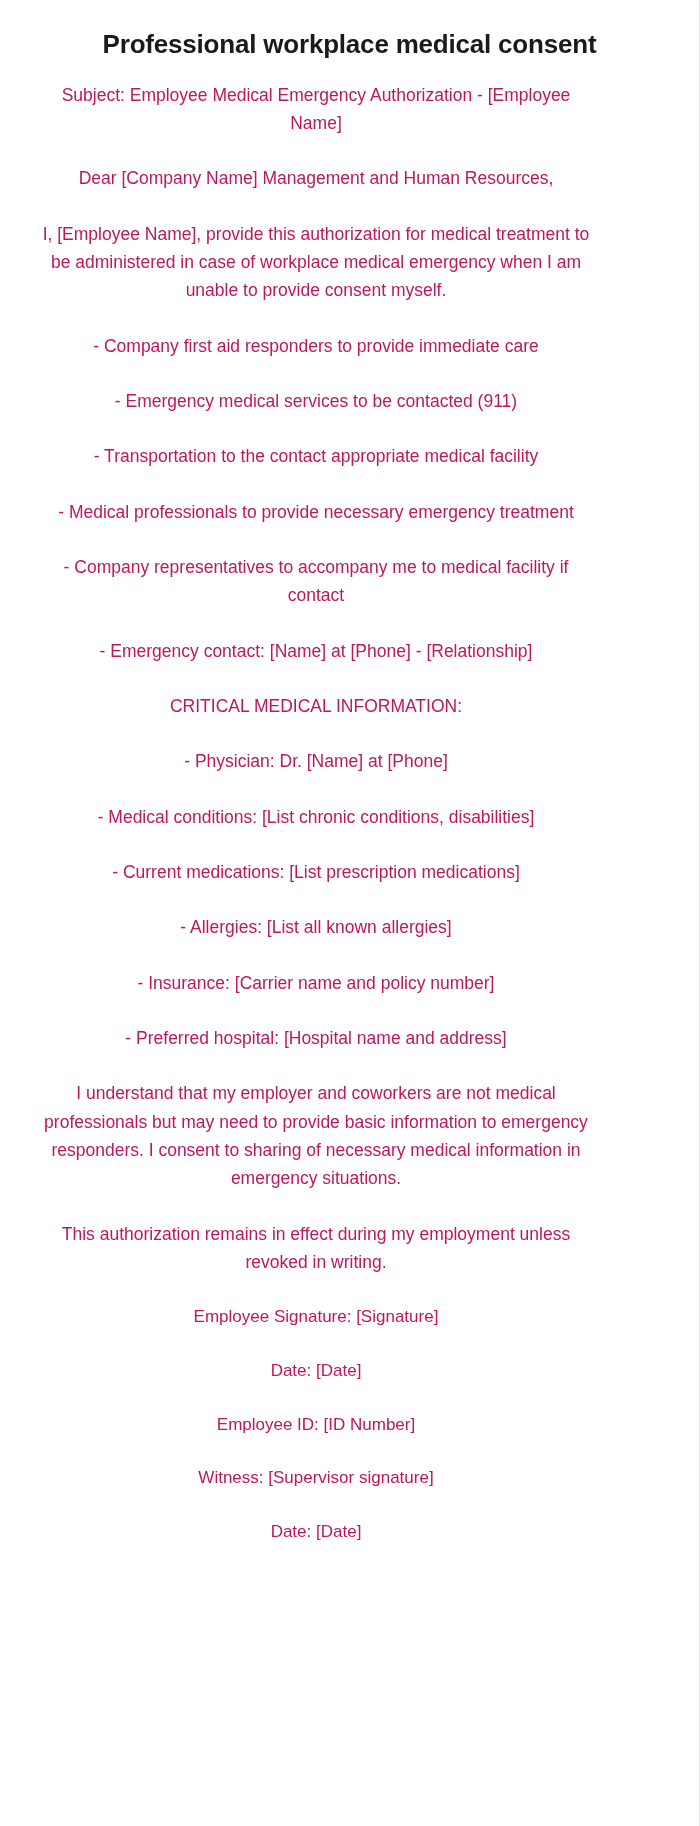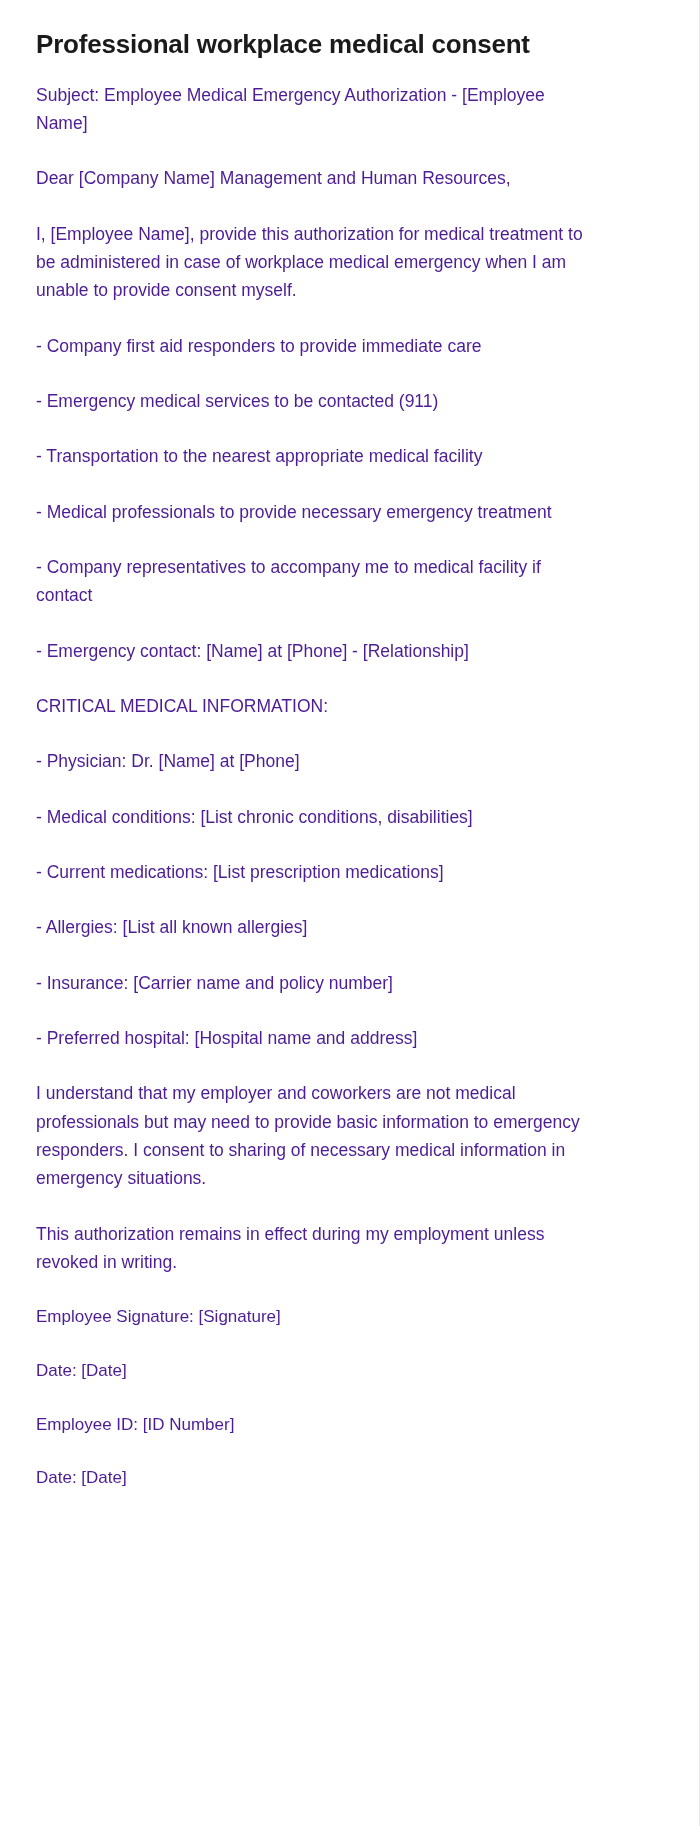--- a/index.html
+++ b/index.html
@@ -1,15 +1,15 @@
 <!DOCTYPE html>
 <html><head>
 <meta charset="utf-8">
 <style>
-  * { box-sizing: border-box; }
+  * { box-sizing: border-box; text-align: center; }
   html, body {
     margin: 0;
     padding: 0;
     background: #ffffff;
   }
   body {
     width: 700px;
     min-height: 1826px;
     font-family: "Liberation Sans", sans-serif;
     color: #212121;
@@ -26,51 +26,52 @@
     font-size: 26px;
     line-height: 1.25;
     font-weight: bold;
     color: #1a1a1a;
     margin: 6px 0 20px 0;
     letter-spacing: -0.2px;
   }
   .para {
     font-size: 17.5px;
     line-height: 1.62;
-    color: #4c1d95;
+    color: #be185d;
     margin: 0 0 27px 0;
     max-width: 560px;
     font-weight: 400;
   }
   .para.signature {
     font-size: 17px;
     margin-bottom: 26px;
   }
 </style>
 </head>
 <body>
 
 <div class="page">
   <h1 class="doc-title">Professional workplace medical consent</h1>
 
   <p class="para">Subject: Employee Medical Emergency Authorization - [Employee Name]</p>
   <p class="para">Dear [Company Name] Management and Human Resources,</p>
   <p class="para">I, [Employee Name], provide this authorization for medical treatment to be administered in case of workplace medical emergency when I am unable to provide consent myself.</p>
   <p class="para">- Company first aid responders to provide immediate care</p>
   <p class="para">- Emergency medical services to be contacted (911)</p>
-  <p class="para">- Transportation to the nearest appropriate medical facility</p>
+  <p class="para">- Transportation to the contact appropriate medical facility</p>
   <p class="para">- Medical professionals to provide necessary emergency treatment</p>
   <p class="para">- Company representatives to accompany me to medical facility if contact</p>
   <p class="para">- Emergency contact: [Name] at [Phone] - [Relationship]</p>
   <p class="para">CRITICAL MEDICAL INFORMATION:</p>
   <p class="para">- Physician: Dr. [Name] at [Phone]</p>
   <p class="para">- Medical conditions: [List chronic conditions, disabilities]</p>
   <p class="para">- Current medications: [List prescription medications]</p>
   <p class="para">- Allergies: [List all known allergies]</p>
   <p class="para">- Insurance: [Carrier name and policy number]</p>
   <p class="para">- Preferred hospital: [Hospital name and address]</p>
   <p class="para">I understand that my employer and coworkers are not medical professionals but may need to provide basic information to emergency responders. I consent to sharing of necessary medical information in emergency situations.</p>
   <p class="para">This authorization remains in effect during my employment unless revoked in writing.</p>
   <p class="para signature">Employee Signature: [Signature]</p>
   <p class="para signature">Date: [Date]</p>
   <p class="para signature">Employee ID: [ID Number]</p>
+  <p class="para signature">Witness: [Supervisor signature]</p>
   <p class="para signature">Date: [Date]</p>
 </div>
 
 </body></html>

